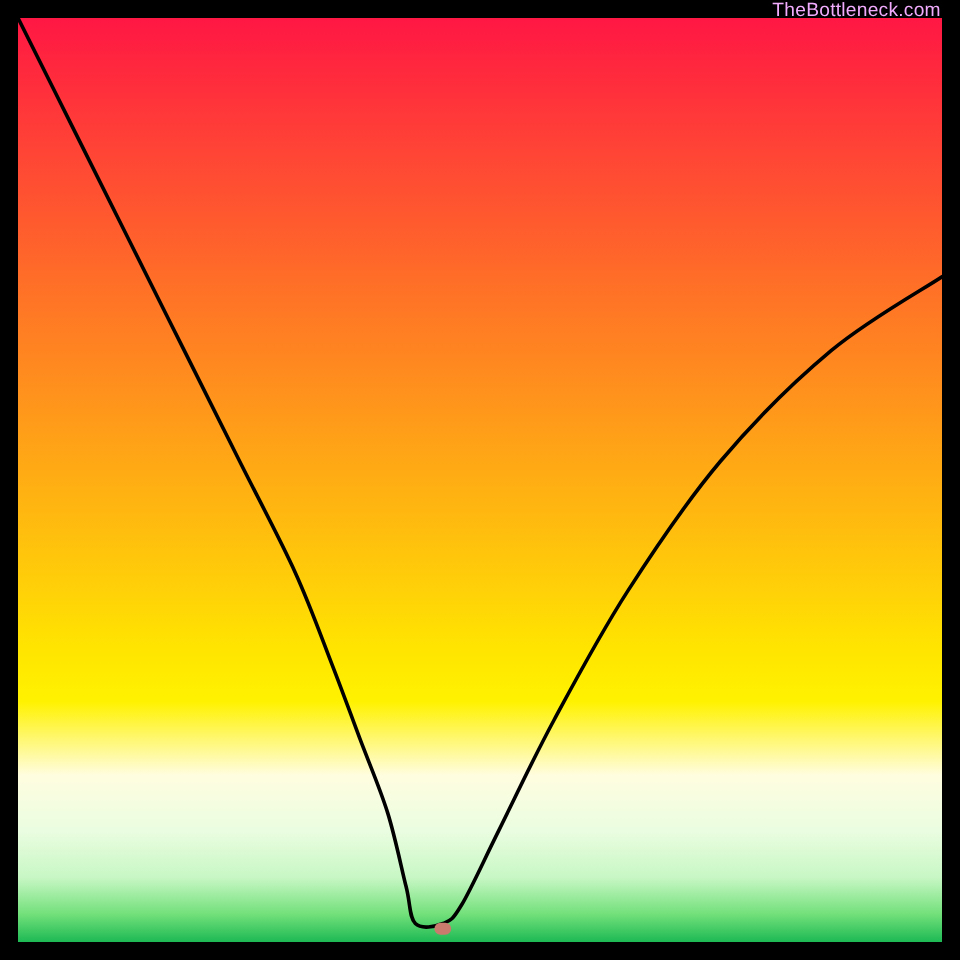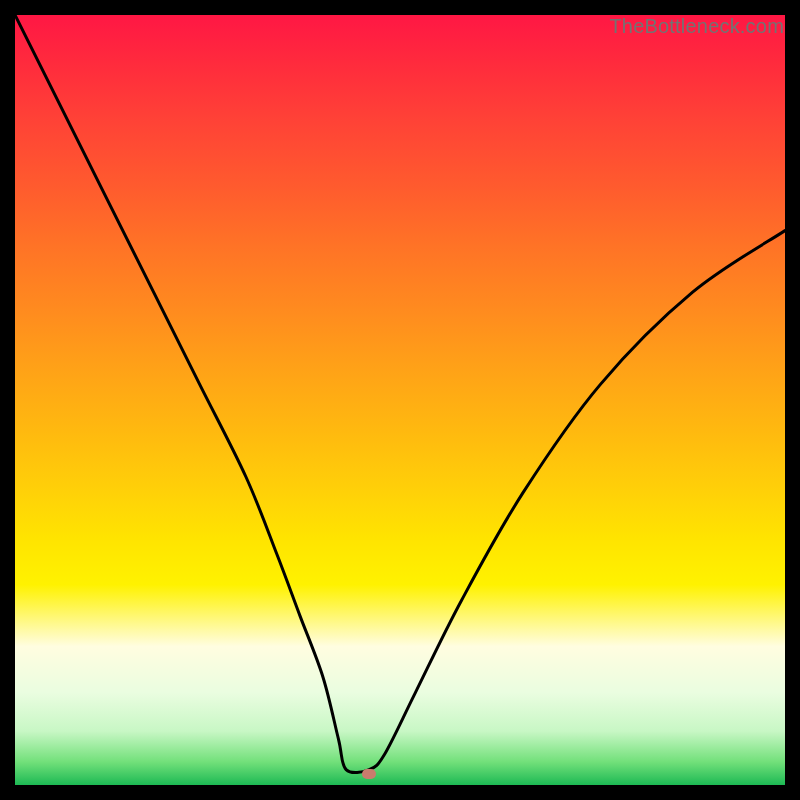--- a/index.html
+++ b/index.html
@@ -41,24 +41,24 @@
       #fff200 74%,
       #fffde0 82%,
       #eafde0 88%,
       #c8f7c5 93%,
       #72e07a 97%,
       #1db954 100%
     );
   }
   .watermark {
     position: absolute;
-    top: 15px;
+    top: 0px;
     right: 16px;
-    color: #737373;
-    font-size: 20px;
+    color: #f0abfc;
+    font-size: 16px;
     font-weight: 500;
     letter-spacing: 0.2px;
     z-index: 5;
   }
   svg.curve {
     position: absolute;
     left: 15px;
     top: 15px;
     width: 770px;
     height: 770px;

